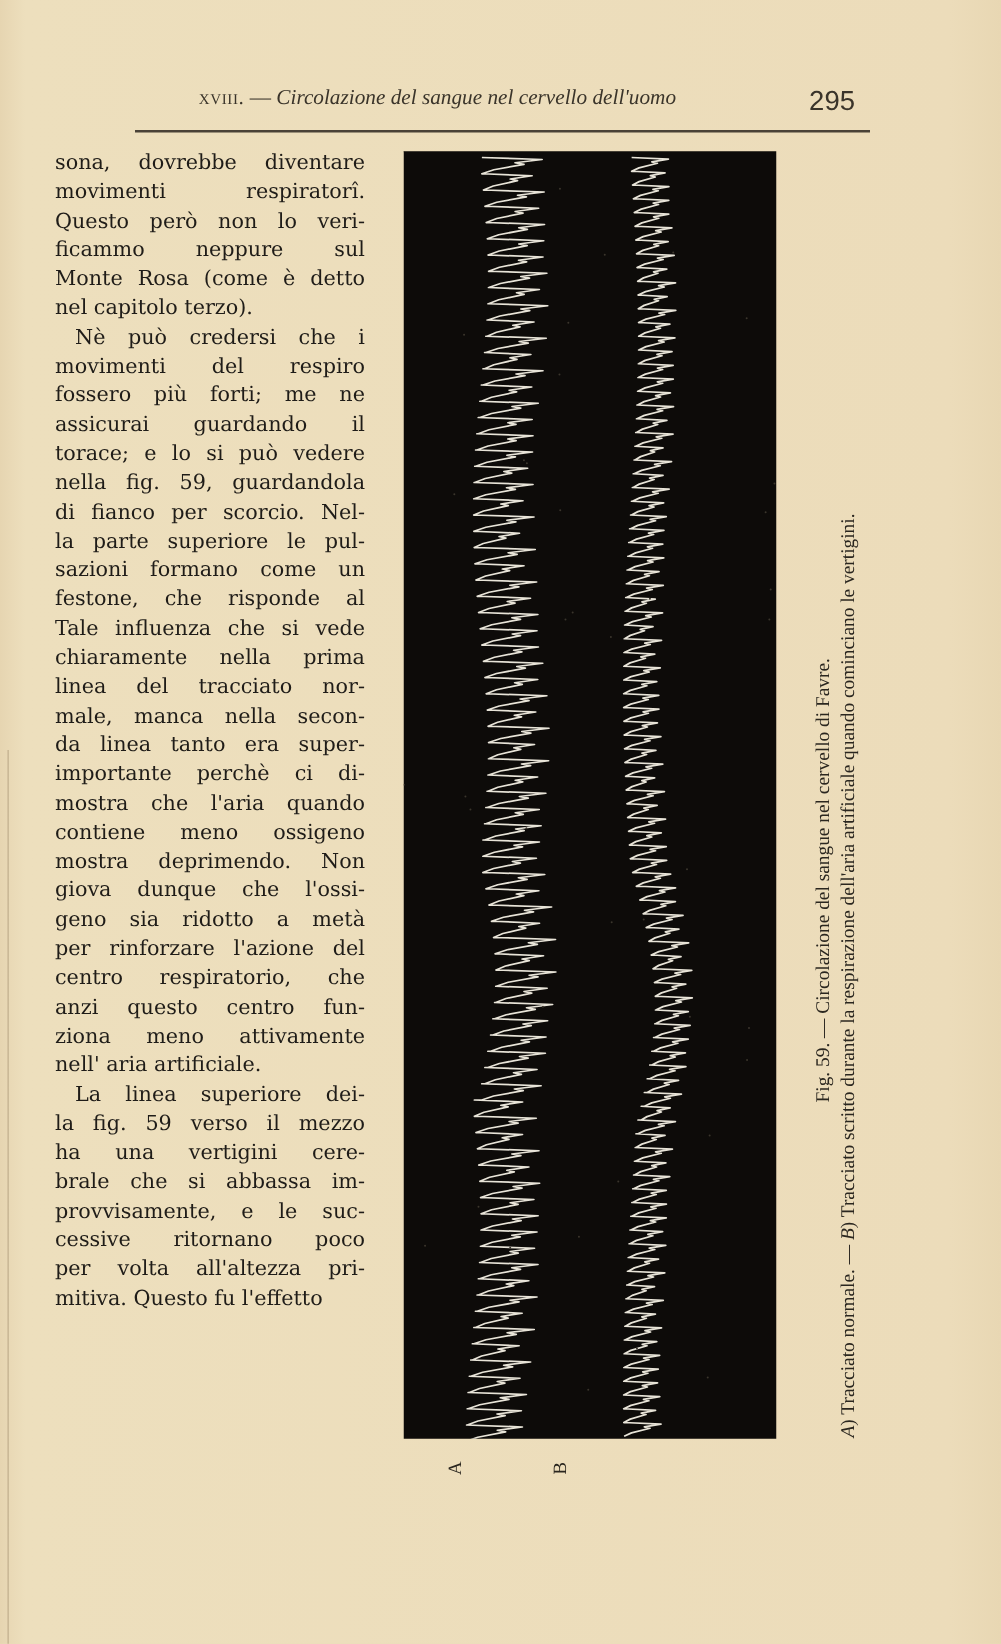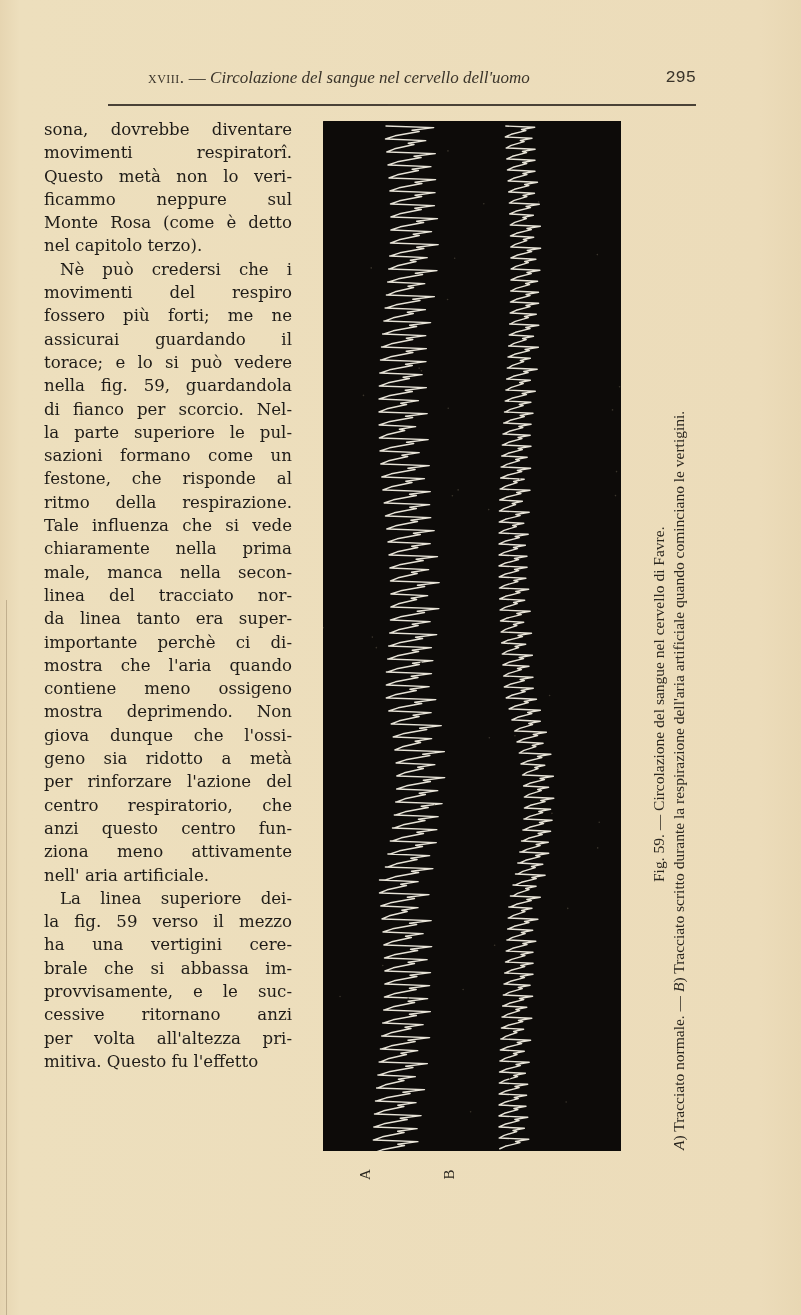--- a/index.html
+++ b/index.html
@@ -19,25 +19,25 @@
     background: rgba(120,100,70,0.35);
   }
   .header {
     position: absolute; left: 108px; top: 68px; width: 588px; height: 24px;
   }
   .header .running {
     position: absolute; left: 40px; top: 0;
     font-family: "Liberation Serif", serif; font-size: 17px; color: #3a342a;
     white-space: nowrap;
   }
-  .header .running .chap { font-variant: small-caps; letter-spacing: 0.5px; }
+  .header .running .chap { font-variant: small-caps; letter-spacing: 0.5px; margin-left: 11px; }
   .header .running .title { font-style: italic; }
   .header .pageno {
-    position: absolute; right: 0; top: 0;
-    font-family: Liberation Mono, monospace; font-size: 17px; color: #3a342a;
+    position: absolute; right: 12px; top: 0;
+    font-family: Liberation Sans, sans-serif; font-size: 22px; color: #3a342a;
   }
   .rule {
     position: absolute; left: 108px; top: 104px; width: 588px; height: 2px;
     background: #4a4237;
   }
   .body-text {
     position: absolute; left: 44px; top: 118px; width: 248px;
     font-family: "DejaVu Serif", serif; font-size: 16.6px; line-height: 23.3px;
     color: #1f1c18;
   }
@@ -77,57 +77,56 @@
       <span>—</span>
       <span class="title">Circolazione del sangue nel cervello dell'uomo</span>
     </span>
     <span class="pageno">295</span>
   </div>
   <div class="rule"></div>
 
   <div class="body-text" id="body-text">
       <span class="line">sona, dovrebbe diventare</span>
       <span class="line">movimenti respiratorî.</span>
-      <span class="line">Questo metà non lo veri-</span>
+      <span class="line">Questo però non lo veri-</span>
       <span class="line">ficammo neppure sul</span>
       <span class="line">Monte Rosa (come è detto</span>
       <span class="line last">nel capitolo terzo).</span>
       <span class="line indent">Nè può credersi che i</span>
       <span class="line">movimenti del respiro</span>
       <span class="line">fossero più forti; me ne</span>
       <span class="line">assicurai guardando il</span>
       <span class="line">torace; e lo si può vedere</span>
       <span class="line">nella fig. 59, guardandola</span>
       <span class="line">di fianco per scorcio. Nel-</span>
       <span class="line">la parte superiore le pul-</span>
       <span class="line">sazioni formano come un</span>
       <span class="line">festone, che risponde al</span>
-      <span class="line">ritmo della respirazione.</span>
       <span class="line">Tale influenza che si vede</span>
       <span class="line">chiaramente nella prima</span>
+      <span class="line">linea del tracciato nor-</span>
       <span class="line">male, manca nella secon-</span>
-      <span class="line">linea del tracciato nor-</span>
       <span class="line">da linea tanto era super-</span>
       <span class="line">importante perchè ci di-</span>
       <span class="line">mostra che l'aria quando</span>
       <span class="line">contiene meno ossigeno</span>
       <span class="line">mostra deprimendo. Non</span>
       <span class="line">giova dunque che l'ossi-</span>
       <span class="line">geno sia ridotto a metà</span>
       <span class="line">per rinforzare l'azione del</span>
       <span class="line">centro respiratorio, che</span>
       <span class="line">anzi questo centro fun-</span>
       <span class="line">ziona meno attivamente</span>
       <span class="line last">nell' aria artificiale.</span>
       <span class="line indent">La linea superiore dei-</span>
       <span class="line">la fig. 59 verso il mezzo</span>
       <span class="line">ha una vertigini cere-</span>
       <span class="line">brale che si abbassa im-</span>
       <span class="line">provvisamente, e le suc-</span>
-      <span class="line">cessive ritornano anzi</span>
+      <span class="line">cessive ritornano poco</span>
       <span class="line">per volta all'altezza pri-</span>
       <span class="line last">mitiva. Questo fu l'effetto</span>
     </div>
 
   <div class="figure">
     <svg id="traces" width="298" height="1030">
         <path d="M62.5 5.0 L110.7 6.6 L89.0 9.2 L96.2 10.5 L72.1 14.8 L62.5 18.0 L63.8 18.0 L102.7 19.6 L85.2 22.2 L91.0 23.5 L71.6 27.8 L63.8 31.0 L65.0 31.0 L112.3 32.6 L91.0 35.2 L98.1 36.5 L74.4 40.8 L65.0 44.0 L66.0 44.0 L107.9 45.6 L89.1 48.2 L95.4 49.5 L74.4 53.8 L66.0 57.0 L66.9 57.0 L112.6 58.6 L92.0 61.2 L98.9 62.5 L76.0 66.8 L66.9 70.0 L67.5 70.0 L112.0 71.6 L92.0 74.2 L98.7 75.5 L76.4 79.8 L67.5 83.0 L67.9 83.0 L111.4 84.6 L91.8 87.2 L98.3 88.5 L76.6 92.8 L67.9 96.0 L68.0 96.0 L114.5 97.6 L93.6 100.2 L100.6 101.5 L77.3 105.8 L68.0 109.0 L67.8 109.0 L108.5 110.6 L90.2 113.2 L96.3 114.5 L76.0 118.8 L67.8 122.0 L67.4 122.0 L115.2 123.6 L93.7 126.2 L100.8 127.5 L76.9 131.8 L67.4 135.0 L66.7 135.0 L104.2 136.6 L87.3 139.2 L93.0 140.5 L74.2 144.8 L66.7 148.0 L65.7 148.0 L114.0 149.6 L92.3 152.2 L99.6 153.5 L75.4 157.8 L65.7 161.0 L64.7 161.0 L101.7 162.6 L85.0 165.2 L90.6 166.5 L72.1 170.8 L64.7 174.0 L63.4 174.0 L111.4 175.6 L89.8 178.2 L97.0 179.5 L73.0 183.8 L63.4 187.0 L62.1 187.0 L102.4 188.6 L84.3 191.2 L90.3 192.5 L70.2 196.8 L62.1 200.0 L60.9 200.0 L107.6 201.6 L86.6 204.2 L93.6 205.5 L70.2 209.8 L60.9 213.0 L59.6 213.0 L102.7 214.6 L83.3 217.2 L89.8 218.5 L68.2 222.8 L59.6 226.0 L58.5 226.0 L103.4 227.6 L83.2 230.2 L89.9 231.5 L67.5 235.8 L58.5 239.0 L57.5 239.0 L103.0 240.6 L82.5 243.2 L89.3 244.5 L66.6 248.8 L57.5 252.0 L56.8 252.0 L99.1 253.6 L80.1 256.2 L86.4 257.5 L65.2 261.8 L56.8 265.0 L56.3 265.0 L103.4 266.6 L82.2 269.2 L89.3 270.5 L65.7 274.8 L56.3 278.0 L56.0 278.0 L95.4 279.6 L77.7 282.2 L83.6 283.5 L63.9 287.8 L56.0 291.0 L56.1 291.0 L104.2 292.6 L82.5 295.2 L89.7 296.5 L65.7 300.8 L56.1 304.0 L56.4 304.0 L92.6 305.6 L76.3 308.2 L81.7 309.5 L63.6 313.8 L56.4 317.0 L57.0 317.0 L105.2 318.6 L83.5 321.2 L90.7 322.5 L66.6 326.8 L57.0 330.0 L57.8 330.0 L96.2 331.6 L78.9 334.2 L84.7 335.5 L65.5 339.8 L57.8 343.0 L58.8 343.0 L106.3 344.6 L84.9 347.2 L92.1 348.5 L68.3 352.8 L58.8 356.0 L59.9 356.0 L101.4 357.6 L82.8 360.2 L89.0 361.5 L68.2 365.8 L59.9 369.0 L61.2 369.0 L107.3 370.6 L86.5 373.2 L93.4 374.5 L70.4 378.8 L61.2 382.0 L62.5 382.0 L106.6 383.6 L86.8 386.2 L93.4 387.5 L71.3 391.8 L62.5 395.0 L63.8 395.0 L107.7 396.6 L87.9 399.2 L94.5 400.5 L72.6 404.8 L63.8 408.0 L65.0 408.0 L111.2 409.6 L90.4 412.2 L97.3 413.5 L74.2 417.8 L65.0 421.0 L66.0 421.0 L107.2 422.6 L88.7 425.2 L94.8 426.5 L74.2 430.8 L66.0 434.0 L66.9 434.0 L114.5 435.6 L93.1 438.2 L100.2 439.5 L76.4 443.8 L66.9 447.0 L67.5 447.0 L105.6 448.6 L88.5 451.2 L94.2 452.5 L75.1 456.8 L67.5 460.0 L67.9 460.0 L116.2 461.6 L94.4 464.2 L101.7 465.5 L77.6 469.8 L67.9 473.0 L68.0 473.0 L104.6 474.6 L88.1 477.2 L93.6 478.5 L75.3 482.8 L68.0 486.0 L67.8 486.0 L115.9 487.6 L94.2 490.2 L101.5 491.5 L77.4 495.8 L67.8 499.0 L67.4 499.0 L107.1 500.6 L89.2 503.2 L95.2 504.5 L75.3 508.8 L67.4 512.0 L66.7 512.0 L113.7 513.6 L92.5 516.2 L99.6 517.5 L76.1 521.8 L66.7 525.0 L65.7 525.0 L108.4 526.6 L89.2 529.2 L95.6 530.5 L74.3 534.8 L65.7 538.0 L64.7 538.0 L109.9 539.6 L89.5 542.2 L96.3 543.5 L73.7 547.8 L64.7 551.0 L63.4 551.0 L108.5 552.6 L88.2 555.2 L95.0 556.5 L72.5 560.8 L63.4 564.0 L63.3 564.0 L106.1 565.6 L86.9 568.2 L93.3 569.5 L71.9 573.8 L63.3 577.0 L65.8 577.0 L112.8 578.6 L91.7 581.2 L98.7 582.5 L75.2 586.8 L65.8 590.0 L68.2 590.0 L108.1 591.6 L90.1 594.2 L96.1 595.5 L76.2 599.8 L68.2 603.0 L70.2 603.0 L118.3 604.6 L96.6 607.2 L103.8 608.5 L79.8 612.8 L70.2 616.0 L71.9 616.0 L108.6 617.6 L92.1 620.2 L97.6 621.5 L79.3 625.8 L71.9 629.0 L73.1 629.0 L121.4 630.6 L99.7 633.2 L106.9 634.5 L82.8 638.8 L73.1 642.0 L73.8 642.0 L111.8 643.6 L94.7 646.2 L100.4 647.5 L81.4 651.8 L73.8 655.0 L74.0 655.0 L121.7 656.6 L100.3 659.2 L107.4 660.5 L83.6 664.8 L74.0 668.0 L73.6 668.0 L114.7 669.6 L96.2 672.2 L102.4 673.5 L81.8 677.8 L73.6 681.0 L72.7 681.0 L119.1 682.6 L98.2 685.2 L105.2 686.5 L82.0 690.8 L72.7 694.0 L71.3 694.0 L115.1 695.6 L95.4 698.2 L102.0 699.5 L80.1 703.8 L71.3 707.0 L69.5 707.0 L113.8 708.6 L93.9 711.2 L100.5 712.5 L78.4 716.8 L69.5 720.0 L67.3 720.0 L113.3 721.6 L92.6 724.2 L99.5 725.5 L76.5 729.8 L67.3 733.0 L64.9 733.0 L106.6 734.6 L87.8 737.2 L94.1 738.5 L73.3 742.8 L64.9 746.0 L62.4 746.0 L109.9 747.6 L88.5 750.2 L95.6 751.5 L71.9 755.8 L62.4 759.0 L56.5 759.0 L95.1 760.6 L77.7 763.2 L83.5 764.5 L64.2 768.8 L56.5 772.0 L57.8 772.0 L106.0 773.6 L84.3 776.2 L91.5 777.5 L67.4 781.8 L57.8 785.0 L59.0 785.0 L95.0 786.6 L78.8 789.2 L84.2 790.5 L66.2 794.8 L59.0 798.0 L60.0 798.0 L108.2 799.6 L86.5 802.2 L93.7 803.5 L69.6 807.8 L60.0 811.0 L60.9 811.0 L100.1 812.6 L82.5 815.2 L88.4 816.5 L68.7 820.8 L60.9 824.0 L61.5 824.0 L108.7 825.6 L87.5 828.2 L94.6 829.5 L71.0 833.8 L61.5 837.0 L61.9 837.0 L104.1 838.6 L85.1 841.2 L91.5 842.5 L70.3 846.8 L61.9 850.0 L62.0 850.0 L107.5 851.6 L87.0 854.2 L93.9 855.5 L71.1 859.8 L62.0 863.0 L61.8 863.0 L106.6 864.6 L86.4 867.2 L93.2 868.5 L70.8 872.8 L61.8 876.0 L61.4 876.0 L104.6 877.6 L85.1 880.2 L91.6 881.5 L70.0 885.8 L61.4 889.0 L60.7 889.0 L107.4 890.6 L86.4 893.2 L93.4 894.5 L70.0 898.8 L60.7 902.0 L59.7 902.0 L100.1 903.6 L82.0 906.2 L88.0 907.5 L67.8 911.8 L59.7 915.0 L58.7 915.0 L106.6 916.6 L85.0 919.2 L92.2 920.5 L68.2 924.8 L58.7 928.0 L57.4 928.0 L94.7 929.6 L77.9 932.2 L83.5 933.5 L64.9 937.8 L57.4 941.0 L56.1 941.0 L104.4 942.6 L82.7 945.2 L90.0 946.5 L65.8 950.8 L56.1 954.0 L54.9 954.0 L92.3 955.6 L75.4 958.2 L81.0 959.5 L62.3 963.8 L54.9 967.0 L53.6 967.0 L101.5 968.6 L79.9 971.2 L87.1 972.5 L63.2 976.8 L53.6 980.0 L52.5 980.0 L93.0 981.6 L74.8 984.2 L80.9 985.5 L60.6 989.8 L52.5 993.0 L51.5 993.0 L98.1 994.6 L77.2 997.2 L84.2 998.5 L60.8 1002.8 L51.5 1006.0 L50.8 1006.0 L94.1 1007.6 L74.6 1010.2 L81.1 1011.5 L59.4 1015.8 L50.8 1019.0 L50.3 1019.0 L94.9 1020.6 L74.8 1023.2 L81.5 1024.5 L59.2 1028.8 L50.3 1032.0 " fill="none" stroke="#e8e4d8" stroke-width="1.4" stroke-linejoin="round"></path>
         <path d="M182.3 5.0 L211.7 6.3 L198.5 8.5 L202.9 9.6 L188.2 13.3 L182.3 16.0 L183.1 16.0 L209.0 17.3 L197.3 19.5 L201.2 20.6 L188.3 24.3 L183.1 27.0 L183.8 27.0 L212.1 28.3 L199.4 30.5 L203.6 31.6 L189.4 35.3 L183.8 38.0 L184.5 38.0 L212.0 39.3 L199.6 41.5 L203.8 42.6 L190.0 46.3 L184.5 49.0 L185.1 49.0 L212.0 50.3 L199.9 52.5 L204.0 53.6 L190.5 57.3 L185.1 60.0 L185.7 60.0 L214.5 61.3 L201.6 63.5 L205.9 64.6 L191.5 68.3 L185.7 71.0 L186.3 71.0 L211.5 72.3 L200.1 74.5 L203.9 75.6 L191.3 79.3 L186.3 82.0 L186.7 82.0 L216.3 83.3 L203.0 85.5 L207.5 86.6 L192.7 90.3 L186.7 93.0 L187.2 93.0 L210.4 94.3 L199.9 96.5 L203.4 97.6 L191.8 101.3 L187.2 104.0 L187.5 104.0 L217.4 105.3 L203.9 107.5 L208.4 108.6 L193.5 112.3 L187.5 115.0 L187.7 115.0 L210.7 116.3 L200.4 118.5 L203.8 119.6 L192.3 123.3 L187.7 126.0 L187.9 126.0 L217.6 127.3 L204.2 129.5 L208.7 130.6 L193.8 134.3 L187.9 137.0 L188.0 137.0 L212.9 138.3 L201.7 140.5 L205.4 141.6 L193.0 145.3 L188.0 148.0 L188.0 148.0 L216.9 149.3 L203.9 151.5 L208.3 152.6 L193.8 156.3 L188.0 159.0 L187.9 159.0 L214.6 160.3 L202.6 162.5 L206.6 163.6 L193.2 167.3 L187.9 170.0 L187.7 170.0 L215.5 171.3 L203.0 173.5 L207.1 174.6 L193.3 178.3 L187.7 181.0 L187.4 181.0 L215.6 182.3 L202.9 184.5 L207.1 185.6 L193.1 189.3 L187.4 192.0 L187.1 192.0 L213.3 193.3 L201.5 195.5 L205.4 196.6 L192.3 200.3 L187.1 203.0 L186.6 203.0 L215.8 204.3 L202.7 206.5 L207.1 207.6 L192.5 211.3 L186.6 214.0 L186.2 214.0 L210.5 215.3 L199.6 217.5 L203.2 218.6 L191.0 222.3 L186.2 225.0 L185.6 225.0 L215.4 226.3 L202.0 228.5 L206.4 229.6 L191.5 233.3 L185.6 236.0 L185.0 236.0 L207.4 237.3 L197.3 239.5 L200.7 240.6 L189.5 244.3 L185.0 247.0 L184.3 247.0 L214.2 248.3 L200.7 250.5 L205.2 251.6 L190.3 255.3 L184.3 258.0 L183.6 258.0 L207.4 259.3 L196.7 261.5 L200.3 262.6 L188.4 266.3 L183.6 269.0 L182.9 269.0 L212.3 270.3 L199.1 272.5 L203.5 273.6 L188.8 277.3 L182.9 280.0 L182.2 280.0 L207.9 281.3 L196.3 283.5 L200.2 284.6 L187.3 288.3 L182.2 291.0 L181.5 291.0 L210.0 292.3 L197.1 294.5 L201.4 295.6 L187.2 299.3 L181.5 302.0 L180.7 302.0 L208.1 303.3 L195.8 305.5 L199.9 306.6 L186.2 310.3 L180.7 313.0 L180.0 313.0 L207.2 314.3 L195.0 316.5 L199.0 317.6 L185.5 321.3 L180.0 324.0 L179.3 324.0 L208.0 325.3 L195.1 327.5 L199.4 328.6 L185.1 332.3 L179.3 335.0 L178.7 335.0 L204.2 336.3 L192.7 338.5 L196.5 339.6 L183.8 343.3 L178.7 346.0 L178.1 346.0 L207.6 347.3 L194.3 349.5 L198.8 350.6 L184.0 354.3 L178.1 357.0 L177.6 357.0 L201.2 358.3 L190.6 360.5 L194.1 361.6 L182.3 365.3 L177.6 368.0 L177.1 368.0 L207.0 369.3 L193.6 371.5 L198.0 372.6 L183.1 376.3 L177.1 379.0 L176.7 379.0 L199.4 380.3 L189.2 382.5 L192.6 383.6 L181.3 387.3 L176.7 390.0 L176.4 390.0 L206.2 391.3 L192.8 393.5 L197.2 394.6 L182.4 398.3 L176.4 401.0 L176.2 401.0 L200.8 402.3 L189.7 404.5 L193.4 405.6 L181.1 409.3 L176.2 412.0 L176.1 412.0 L205.2 413.3 L192.1 415.5 L196.4 416.6 L181.9 420.3 L176.1 423.0 L176.0 423.0 L202.4 424.3 L190.5 426.5 L194.5 427.6 L181.3 431.3 L176.0 434.0 L176.0 434.0 L204.0 435.3 L191.4 437.5 L195.6 438.6 L181.6 442.3 L176.0 445.0 L176.2 445.0 L204.1 446.3 L191.5 448.5 L195.7 449.6 L181.7 453.3 L176.2 456.0 L176.4 456.0 L202.9 457.3 L190.9 459.5 L194.9 460.6 L181.7 464.3 L176.4 467.0 L176.7 467.0 L205.7 468.3 L192.7 470.5 L197.0 471.6 L182.5 475.3 L176.7 478.0 L177.0 478.0 L201.7 479.3 L190.6 481.5 L194.3 482.6 L182.0 486.3 L177.0 489.0 L177.5 489.0 L207.2 490.3 L193.8 492.5 L198.3 493.6 L183.4 497.3 L177.5 500.0 L178.0 500.0 L200.7 501.3 L190.5 503.5 L193.9 504.6 L182.6 508.3 L178.0 511.0 L178.6 511.0 L208.5 512.3 L195.0 514.5 L199.5 515.6 L184.6 519.3 L178.6 522.0 L179.2 522.0 L202.7 523.3 L192.1 525.5 L195.6 526.6 L183.9 530.3 L179.2 533.0 L179.9 533.0 L209.4 534.3 L196.1 536.5 L200.6 537.6 L185.8 541.3 L179.9 544.0 L180.6 544.0 L206.0 545.3 L194.5 547.5 L198.4 548.6 L185.7 552.3 L180.6 555.0 L181.3 555.0 L210.0 556.3 L197.1 558.5 L201.4 559.6 L187.0 563.3 L181.3 566.0 L183.2 566.0 L210.3 567.3 L198.1 569.5 L202.2 570.6 L188.6 574.3 L183.2 577.0 L186.1 577.0 L213.5 578.3 L201.2 580.5 L205.3 581.6 L191.6 585.3 L186.1 588.0 L188.9 588.0 L217.4 589.3 L204.6 591.5 L208.9 592.6 L194.6 596.3 L188.9 599.0 L191.6 599.0 L217.3 600.3 L205.8 602.5 L209.6 603.6 L196.7 607.3 L191.6 610.0 L194.0 610.0 L223.4 611.3 L210.2 613.5 L214.6 614.6 L199.9 618.3 L194.0 621.0 L196.2 621.0 L220.1 622.3 L209.3 624.5 L212.9 625.6 L201.0 629.3 L196.2 632.0 L198.0 632.0 L227.9 633.3 L214.5 635.5 L218.9 636.6 L204.0 640.3 L198.0 643.0 L199.5 643.0 L221.8 644.3 L211.8 646.5 L215.1 647.6 L204.0 651.3 L199.5 654.0 L200.6 654.0 L230.4 655.3 L217.0 657.5 L221.5 658.6 L206.6 662.3 L200.6 665.0 L201.3 665.0 L225.6 666.3 L214.7 668.5 L218.3 669.6 L206.2 673.3 L201.3 676.0 L201.6 676.0 L230.8 677.3 L217.7 679.5 L222.1 680.6 L207.4 684.3 L201.6 687.0 L201.4 687.0 L227.6 688.3 L215.8 690.5 L219.7 691.6 L206.7 695.3 L201.4 698.0 L200.9 698.0 L229.1 699.3 L216.4 701.5 L220.6 702.6 L206.5 706.3 L200.9 709.0 L199.9 709.0 L227.6 710.3 L215.1 712.5 L219.3 713.6 L205.4 717.3 L199.9 720.0 L198.5 720.0 L225.3 721.3 L213.2 723.5 L217.2 724.6 L203.9 728.3 L198.5 731.0 L196.8 731.0 L225.7 732.3 L212.7 734.5 L217.0 735.6 L202.6 739.3 L196.8 742.0 L194.8 742.0 L219.8 743.3 L208.5 745.5 L212.3 746.6 L199.8 750.3 L194.8 753.0 L192.5 753.0 L222.1 754.3 L208.8 756.5 L213.3 757.6 L198.4 761.3 L192.5 764.0 L190.0 764.0 L213.1 765.3 L202.7 767.5 L206.1 768.6 L194.6 772.3 L190.0 775.0 L187.4 775.0 L217.3 776.3 L203.8 778.5 L208.3 779.6 L193.3 783.3 L187.4 786.0 L185.8 786.0 L209.0 787.3 L198.6 789.5 L202.0 790.6 L190.5 794.3 L185.8 797.0 L185.2 797.0 L214.9 798.3 L201.5 800.5 L206.0 801.6 L191.2 805.3 L185.2 808.0 L184.6 808.0 L209.7 809.3 L198.4 811.5 L202.2 812.6 L189.6 816.3 L184.6 819.0 L183.9 819.0 L212.8 820.3 L199.8 822.5 L204.1 823.6 L189.7 827.3 L183.9 830.0 L183.2 830.0 L210.0 831.3 L198.0 833.5 L202.0 834.6 L188.6 838.3 L183.2 841.0 L182.5 841.0 L210.1 842.3 L197.7 844.5 L201.8 845.6 L188.0 849.3 L182.5 852.0 L181.7 852.0 L210.0 853.3 L197.3 855.5 L201.5 856.6 L187.4 860.3 L181.7 863.0 L181.0 863.0 L207.1 864.3 L195.3 866.5 L199.3 867.6 L186.2 871.3 L181.0 874.0 L180.3 874.0 L209.6 875.3 L196.4 877.5 L200.8 878.6 L186.2 882.3 L180.3 885.0 L179.6 885.0 L203.8 886.3 L192.9 888.5 L196.6 889.6 L184.5 893.3 L179.6 896.0 L179.0 896.0 L208.8 897.3 L195.4 899.5 L199.8 900.6 L184.9 904.3 L179.0 907.0 L178.4 907.0 L200.6 908.3 L190.6 910.5 L193.9 911.6 L182.8 915.3 L178.4 918.0 L177.8 918.0 L207.6 919.3 L194.2 921.5 L198.7 922.6 L183.8 926.3 L177.8 929.0 L177.3 929.0 L201.3 930.3 L190.5 932.5 L194.1 933.6 L182.1 937.3 L177.3 940.0 L176.9 940.0 L206.2 941.3 L193.0 943.5 L197.4 944.6 L182.8 948.3 L176.9 951.0 L176.5 951.0 L202.4 952.3 L190.8 954.5 L194.6 955.6 L181.7 959.3 L176.5 962.0 L176.3 962.0 L204.7 963.3 L191.9 965.5 L196.2 966.6 L182.0 970.3 L176.3 973.0 L176.1 973.0 L203.6 974.3 L191.2 976.5 L195.3 977.6 L181.6 981.3 L176.1 984.0 L176.0 984.0 L203.0 985.3 L190.9 987.5 L194.9 988.6 L181.4 992.3 L176.0 995.0 L176.0 995.0 L204.8 996.3 L191.8 998.5 L196.1 999.6 L181.8 1003.3 L176.0 1006.0 L176.1 1006.0 L201.4 1007.3 L190.0 1009.5 L193.8 1010.6 L181.2 1014.3 L176.1 1017.0 L176.3 1017.0 L205.8 1018.3 L192.5 1020.5 L197.0 1021.6 L182.2 1025.3 L176.3 1028.0 " fill="none" stroke="#e8e4d8" stroke-width="1.4" stroke-linejoin="round"></path>
         <circle cx="0" cy="0" r="0.8" fill="#3a352c"></circle>
         <circle cx="274.66373616514466" cy="726.9037314832985" r="0.8" fill="#3a352c"></circle>

